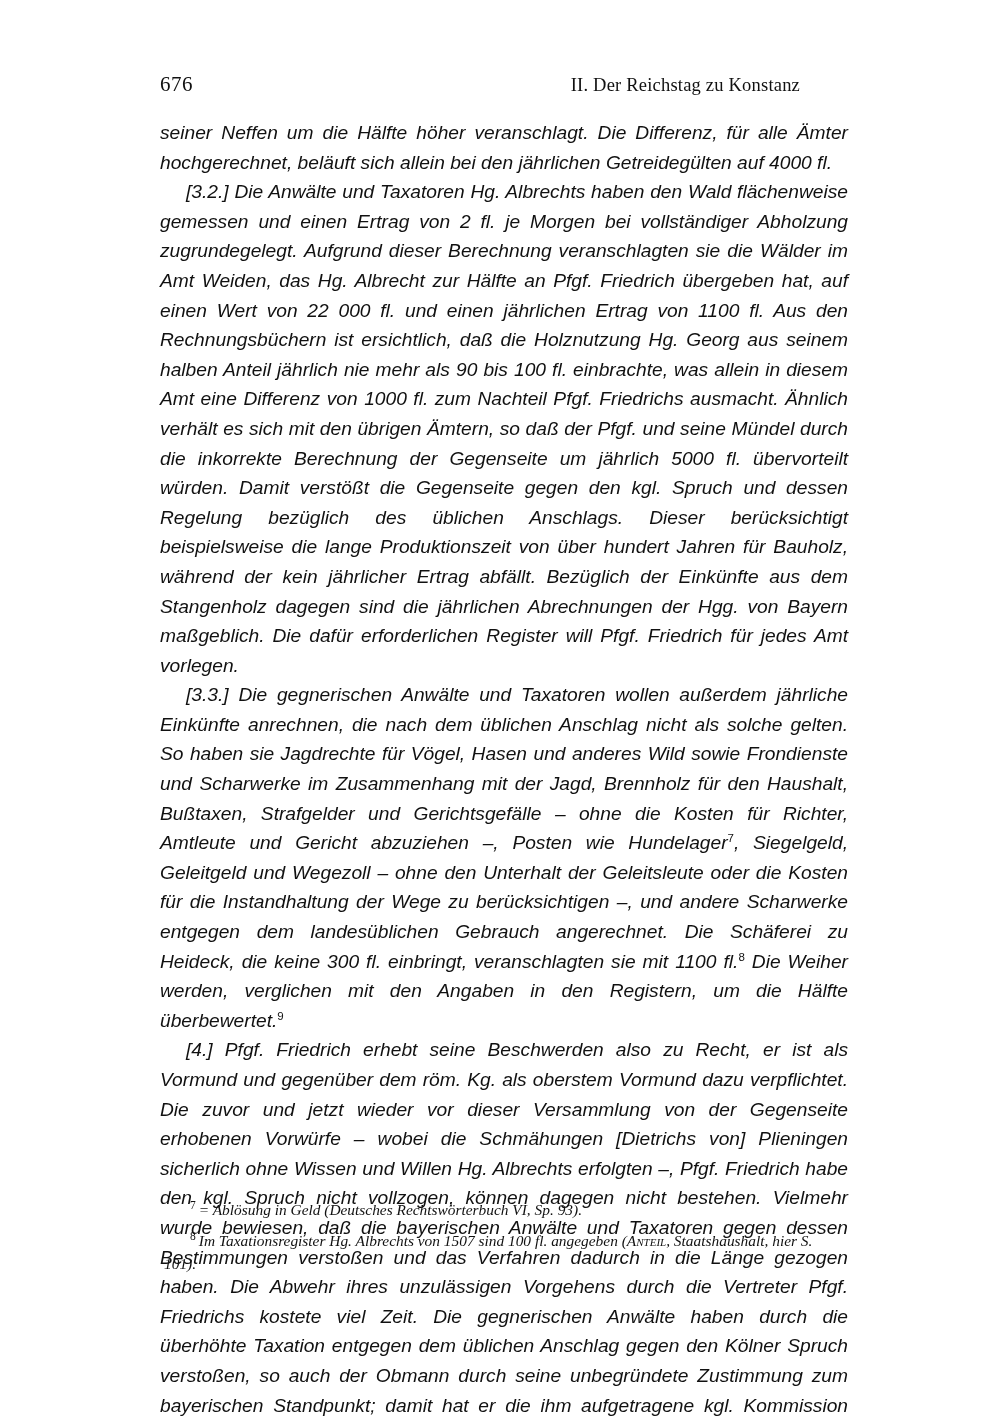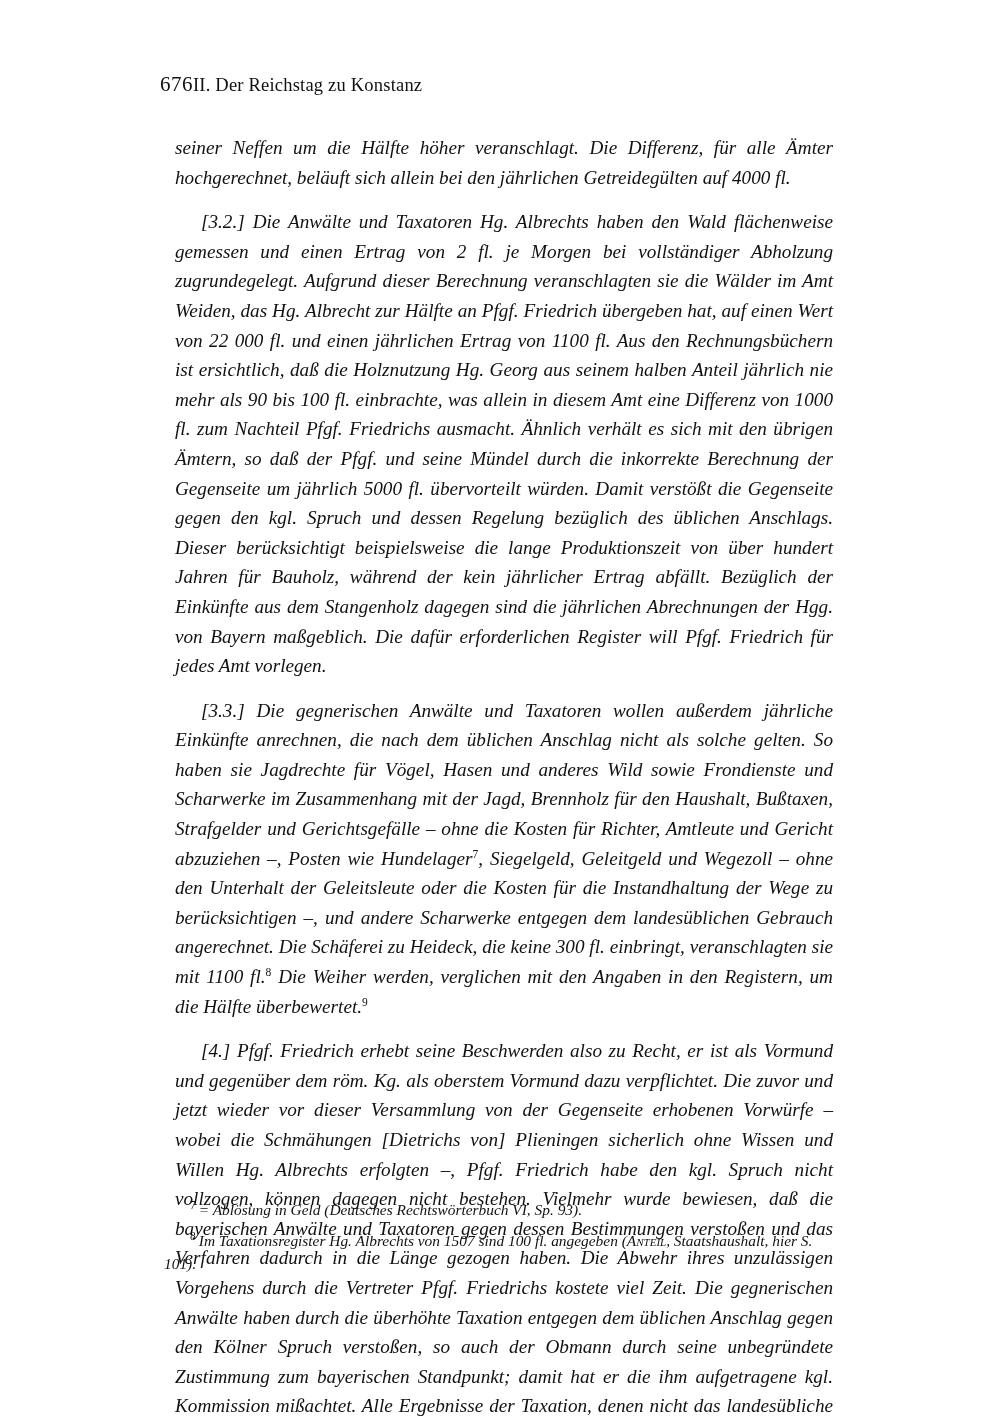--- a/index.html
+++ b/index.html
@@ -30,40 +30,40 @@
     display: flex;
     align-items: baseline;
   }
   .folio {
     font-size: 21px;
     font-family: "Liberation Serif", serif;
     letter-spacing: 0.5px;
   }
   .running-head {
     flex: 1;
-    text-align: left;
+    text-align: right;
     font-size: 18.5px;
     font-family: "Liberation Serif", serif;
     padding-right: 44px;
     letter-spacing: 0.2px;
   }
   .body {
     position: absolute;
     top: 118px;
     left: 160px;
     width: 688px;
   }
   .body p {
-    margin: 15px;
+    margin: 0;
     font-style: italic;
     font-size: 19.2px;
     line-height: 29.6px;
     text-align: justify;
     text-justify: inter-word;
-    font-family: Liberation Serif, serif;
+    font-family: Liberation Sans, sans-serif;
     hyphens: auto;
   }
   .body p.indent {
     text-indent: 26px;
   }
   .footnotes {
     position: absolute;
     left: 160px;
     top: 1188px;
     width: 688px;

